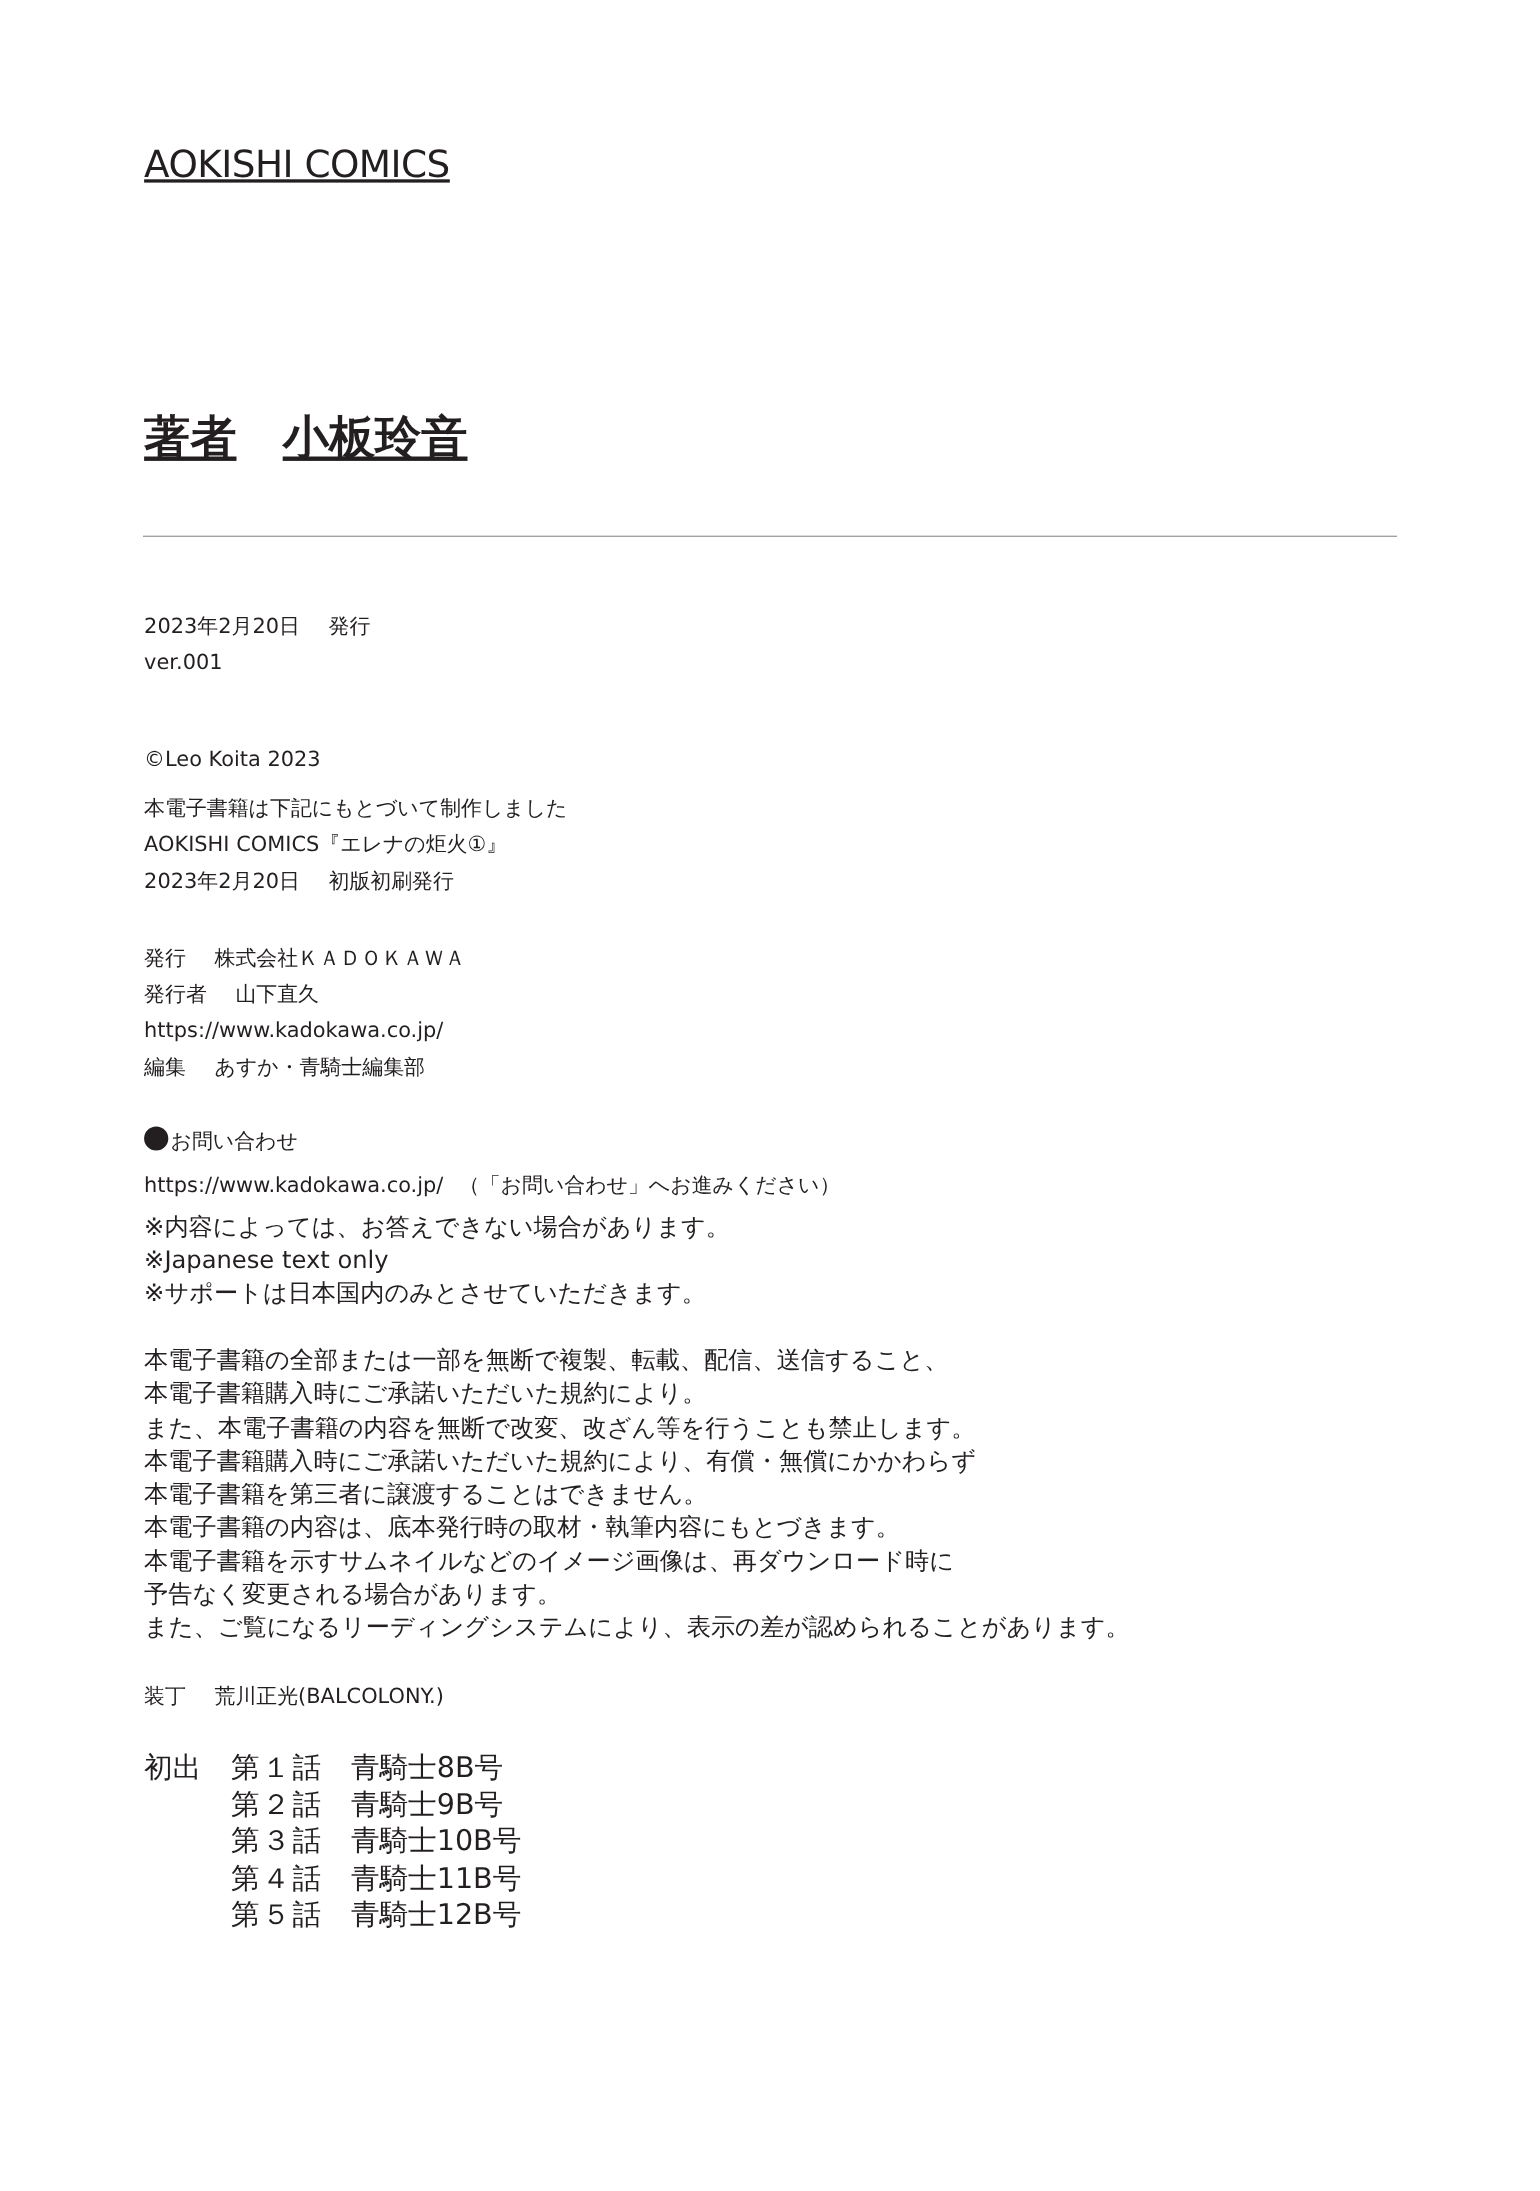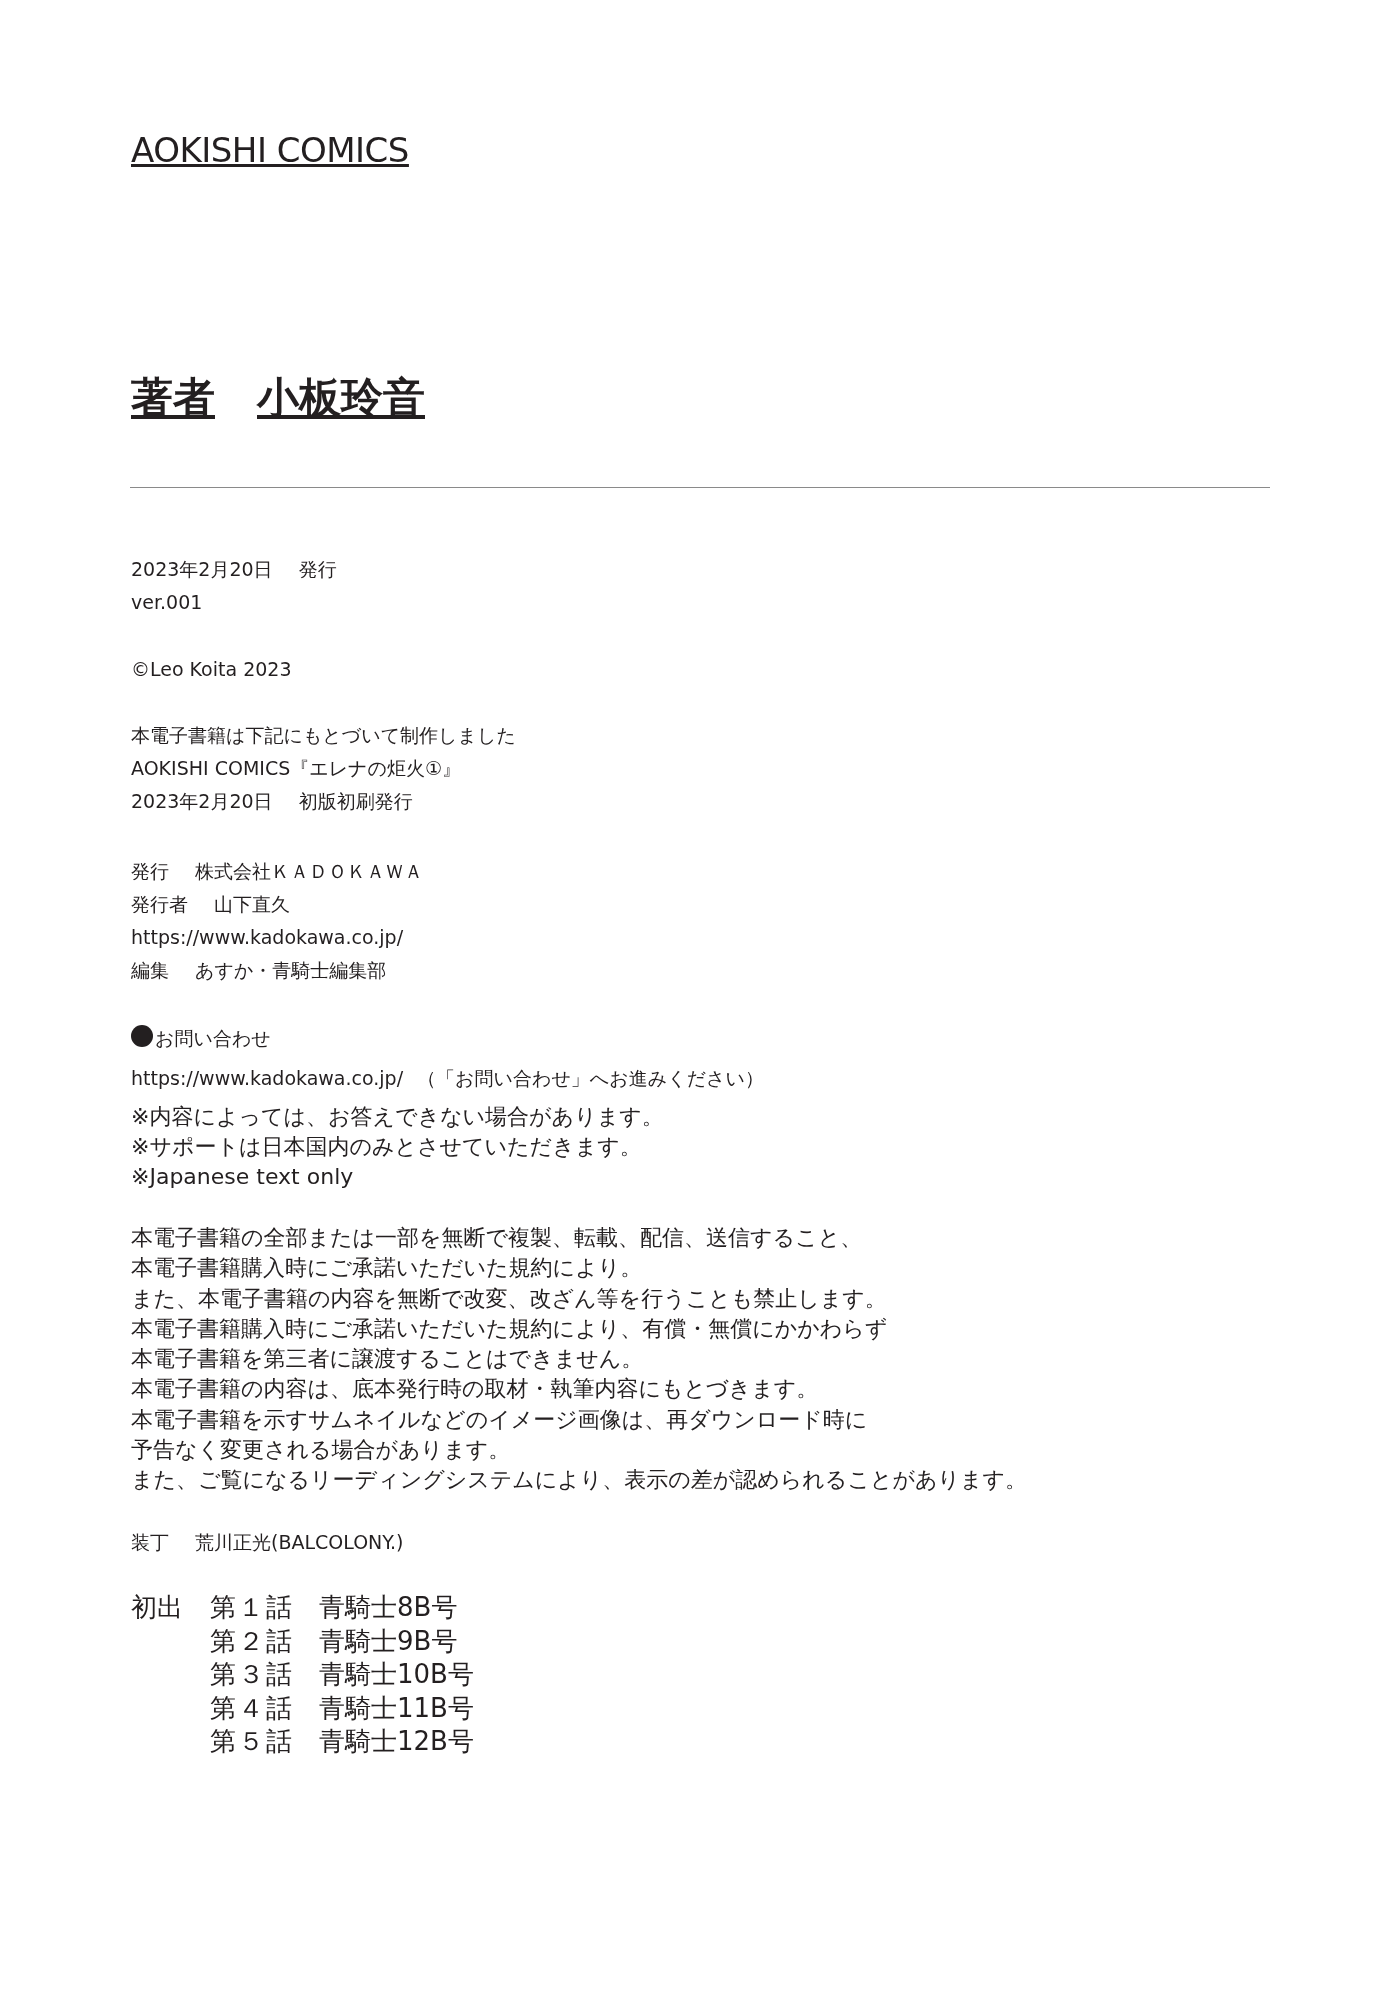--- a/index.html
+++ b/index.html
@@ -102,21 +102,21 @@
 
   <div class="divider"></div>
 
   <div class="block body-text" style="top:553px;">
     <span class="line">
       <span>2023年2月20日</span><span class="gap-sp"></span><span>発行</span>
     </span>
     <span class="line">ver.001</span>
   </div>
 
-  <div class="block body-text" style="top:653px;">©Leo Koita 2023</div>
+  <div class="block body-text" style="top:674px;">©Leo Koita 2023</div>
 
   <div class="block body-text" style="top:719px;">
     <span class="line">本電子書籍は下記にもとづいて制作しました</span>
     <span class="line">AOKISHI COMICS『エレナの炬火①』</span>
     <span class="line">
       <span>2023年2月20日</span><span class="gap-sp"></span><span>初版初刷発行</span>
     </span>
   </div>
 
   <div class="block body-text" style="top:855px;">
@@ -135,22 +135,22 @@
   </div>
 
   <div class="block body-text" style="top:1022px;">
     <span class="bullet"></span><span>お問い合わせ</span>
   </div>
   <div class="block body-text" style="top:1062px;">
     <a class="link">https://www.kadokawa.co.jp/</a><span class="gap-sp" style="width:14px;"></span><span>（「お問い合わせ」へお進みください）</span>
   </div>
   <div class="block small-text" style="top:1102px;">
     <span class="line">※内容によっては、お答えできない場合があります。</span>
+    <span class="line">※Japanese text only</span>
     <span class="line">※サポートは日本国内のみとさせていただきます。</span>
-    <span class="line">※Japanese text only</span>
   </div>
 
   <div class="block small-text" style="top:1223px; line-height:30.3px;">
     <span class="line">本電子書籍の全部または一部を無断で複製、転載、配信、送信すること、</span>
     <span class="line">本電子書籍購入時にご承諾いただいた規約により。</span>
     <span class="line">また、本電子書籍の内容を無断で改変、改ざん等を行うことも禁止します。</span>
     <span class="line">本電子書籍購入時にご承諾いただいた規約により、有償・無償にかかわらず</span>
     <span class="line">本電子書籍を第三者に譲渡することはできません。</span>
     <span class="line">本電子書籍の内容は、底本発行時の取材・執筆内容にもとづきます。</span>
     <span class="line">本電子書籍を示すサムネイルなどのイメージ画像は、再ダウンロード時に</span>

